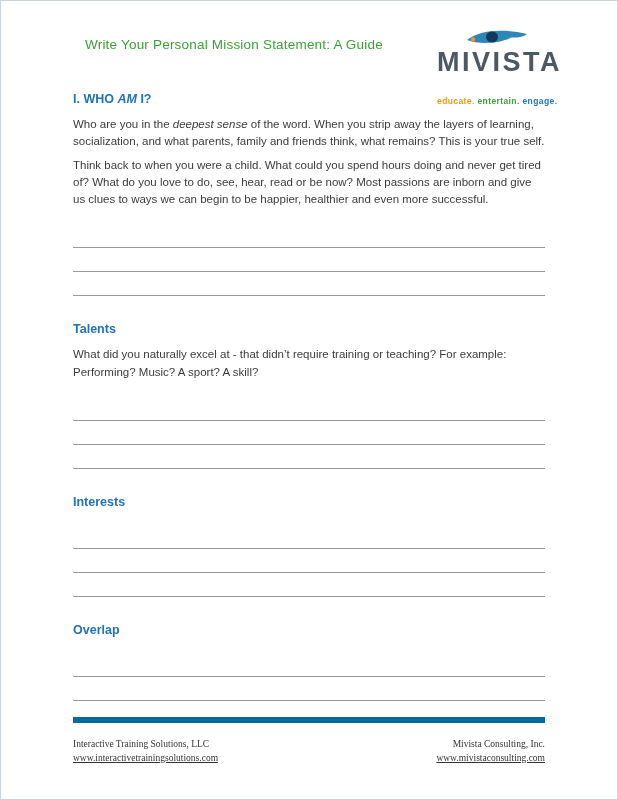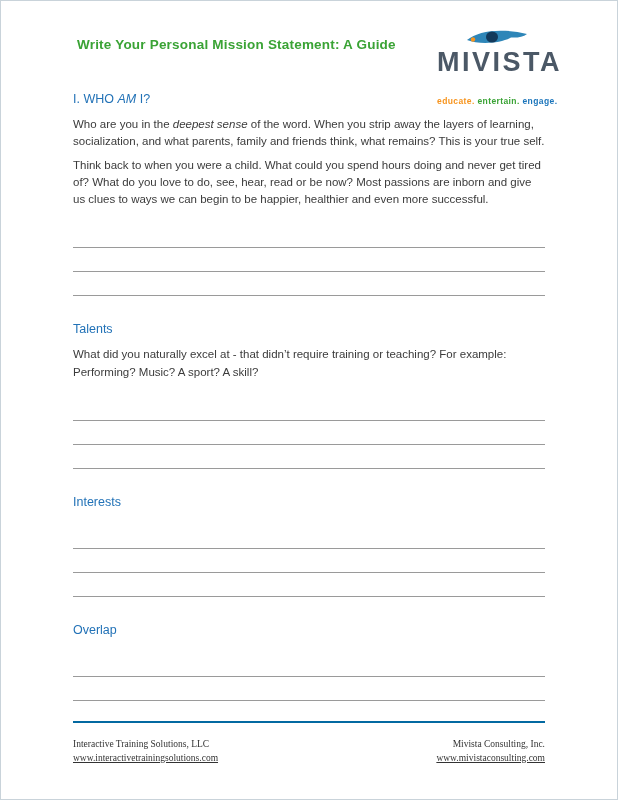--- a/index.html
+++ b/index.html
@@ -10,63 +10,63 @@
     background:#ffffff;
     border:1px solid #c9d3da;
     box-sizing:border-box;
     font-family:"Liberation Sans", sans-serif;
     color:#3b3b3b;
     overflow:hidden;
   }
   .content { padding:36px 72px 0 72px; }
 
   .doc-title {
-    font-size:13.5px; font-weight:bold;
+    font-size:13.5px; font-weight:normal;
     color:#3aa335;
     letter-spacing:.2px;
-    margin:0 0 40px 4px;
+    margin:0 0 40px 12px;
     max-width:380px;
   }
 
   .logo {
     position:absolute; top:26px; right:20px;
     width:160px; text-align:left;
   }
   .logo .eye { margin-left:28px; height:24px; }
   .logo-name {
     font-size:27px; font-weight:bold;
     color:#4b5866; letter-spacing:2.5px;
     line-height:1; margin-top:-2px;
   }
   .logo-tagline { font-size:8.5px; font-weight:bold; margin-top:20px; letter-spacing:.4px; }
   .tag-educate { color:#f7941d; }
   .tag-entertain { color:#3aa335; }
   .tag-engage { color:#1b75bb; }
 
   .sec-heading {
-    font-size:12.5px; font-weight:normal;
+    font-size:12.5px; font-weight:bold;
     color:#2272b7;
     margin:26px 0 10px 0;
   }
   .sec-heading.first { margin-top:0; }
   .para {
     font-size:11.5px; line-height:1.5;
     margin:0 0 6px 0;
   }
   .ital { font-style:italic; }
 
   .lines { margin:16px 0 6px 0; }
   .write-line {
     height:23px;
     border-bottom:1px solid #9a9a9a;
   }
 
   .footer {
     position:absolute; left:72px; right:72px; bottom:34px;
-    border-top:2px solid #0369a1;
+    border-top:6px solid #0369a1;
     padding-top:14px;
     display:flex; justify-content:space-between;
     font-family:"Liberation Serif", serif;
     font-size:9.5px; color:#333;
   }
   .footer .col { line-height:1.5; }
   .footer .col.right { text-align:right; }
   .footer a { color:#333; text-decoration:underline; }
 </style>
 </head>

